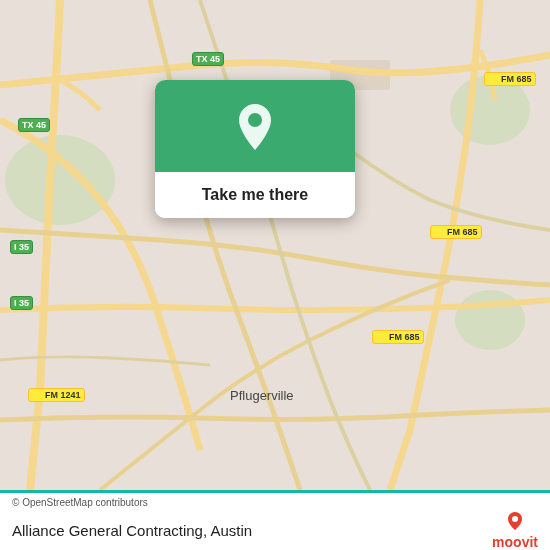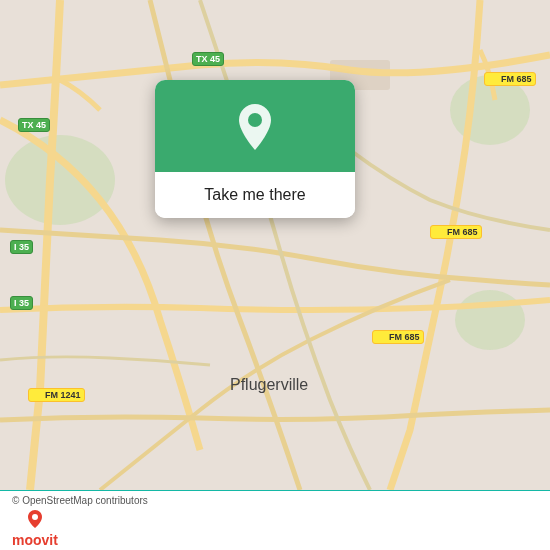--- a/index.html
+++ b/index.html
@@ -56,32 +56,32 @@
       width: 44px;
       height: 52px;
       position: relative;
     }
 
     #popup-label {
       width: 100%;
       padding: 14px 10px;
       text-align: center;
       font-size: 16px;
-      font-weight: 400;
+      font-weight: 700;
       color: #222;
       cursor: pointer;
       background: white;
     }
 
     
     #bottom-bar {
       width: 550px;
       height: 60px;
       background: white;
-      border-top: 1px solid #14b8a6;
+      border-top: 3px solid #14b8a6;
       display: flex;
       flex-direction: column;
       justify-content: flex-start;
       padding: 4px 12px;
     }
 
     #osm-credit {
       font-size: 10px;
       color: #555;
       margin-bottom: 2px;
@@ -176,38 +176,39 @@
 
   <div class="road-badge green" style="top:52px;left:192px;">TX 45</div>
   <div class="road-badge green" style="top:118px;left:18px;">TX 45</div>
   <div class="road-badge yellow" style="top:72px;left:484px;">FM 685</div>
   <div class="road-badge yellow" style="top:225px;left:430px;">FM 685</div>
   <div class="road-badge yellow" style="top:330px;left:372px;">FM 685</div>
   <div class="road-badge green" style="top:240px;left:10px;">I 35</div>
   <div class="road-badge green" style="top:296px;left:10px;">I 35</div>
   <div class="road-badge yellow" style="top:388px;left:28px;">FM 1241</div>
 
-  <div style="position:absolute;top:376px;left:230px;font-size:16px;color:#444;font-weight:500;">Pflugerville</div>
+  <div style="position:absolute;top:388px;left:230px;font-size:13px;color:#444;font-weight:500;">Pflugerville</div>
 
   <div id="popup-card">
     <div id="popup-green">
 
       <svg class="pin-icon" viewBox="0 0 44 52" xmlns="http://www.w3.org/2000/svg">
         <path d="M22 2C13.16 2 6 9.16 6 18c0 12 16 30 16 30s16-18 16-30C38 9.16 30.84 2 22 2z" fill="white" opacity="0.9"></path>
         <circle cx="22" cy="18" r="7" fill="#3aaa6e"></circle>
       </svg>
     </div>
     <div id="popup-label">Take me there</div>
   </div>
 
 </div>
 
 <div id="bottom-bar">
   <div id="osm-credit">© OpenStreetMap contributors</div>
   <div id="location-title">
+    <span>Alliance General Contracting, Austin</span>
     <div id="moovit-logo">
 
       <svg width="22" height="22" viewBox="0 0 22 22" xmlns="http://www.w3.org/2000/svg">
         <path d="M11 2C7.13 2 4 5.13 4 9c0 5.25 7 11 7 11s7-5.75 7-11c0-3.87-3.13-7-7-7z" fill="#e63e2f"></path>
         <circle cx="11" cy="9" r="3" fill="white"></circle>
       </svg>
       <span class="moovit-text">moovit</span>
     </div>
   </div>
 </div>

